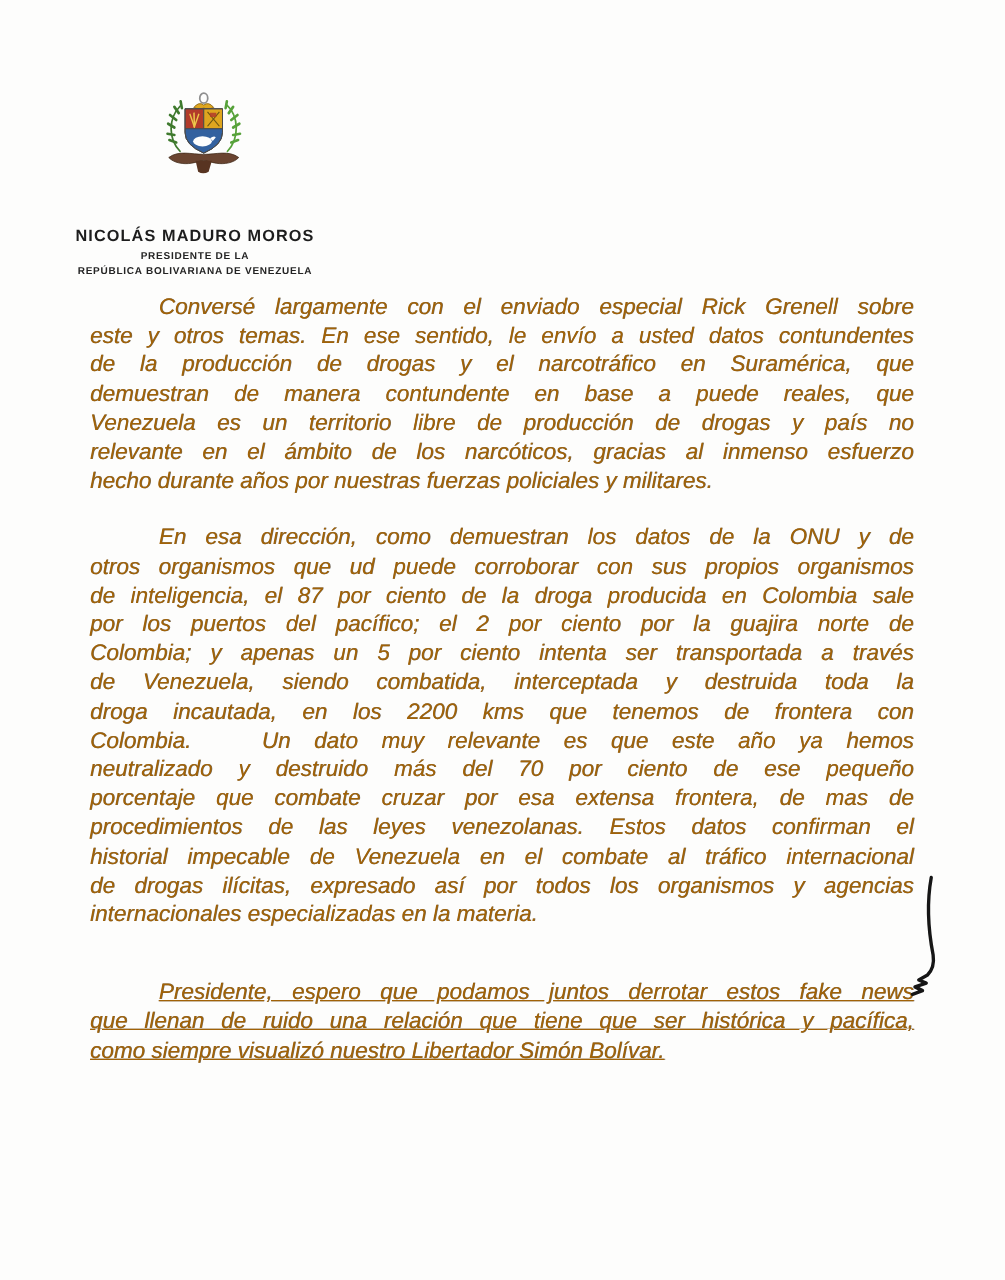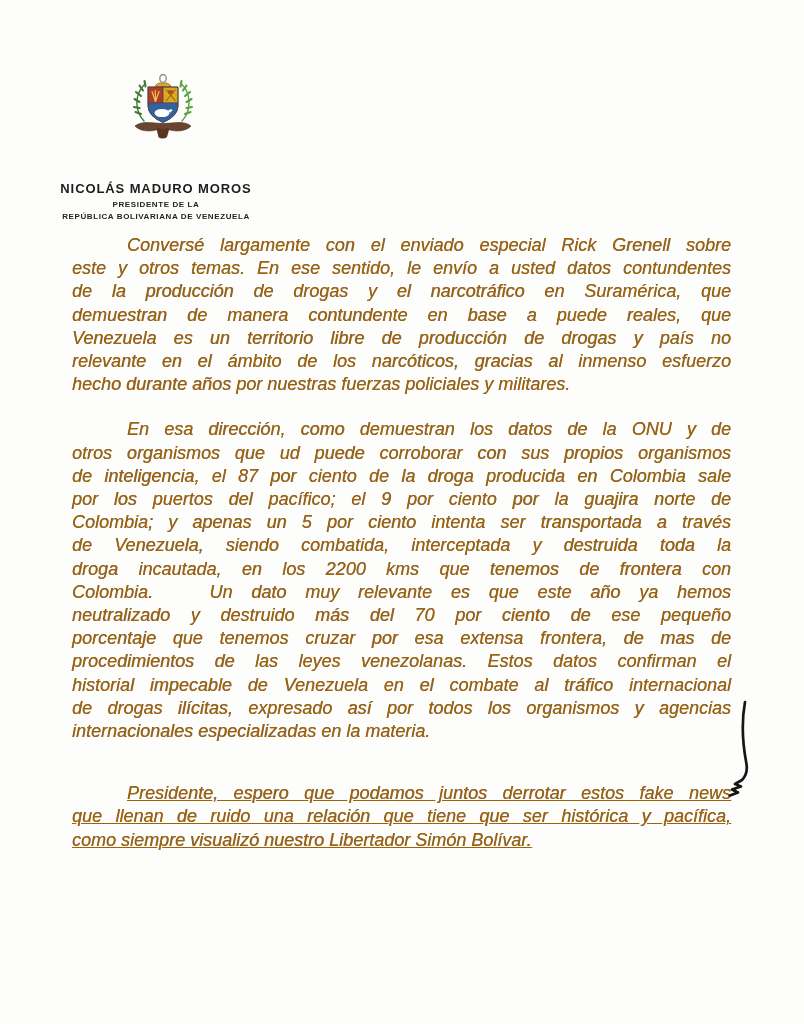--- a/index.html
+++ b/index.html
@@ -141,27 +141,27 @@
         <div class="line">de la producción de drogas y el narcotráfico en Suramérica, que</div>
         <div class="line">demuestran de manera contundente en base a puede reales, que</div>
         <div class="line">Venezuela es un territorio libre de producción de drogas y país no</div>
         <div class="line">relevante en el ámbito de los narcóticos, gracias al inmenso esfuerzo</div>
         <div class="line last">hecho durante años por nuestras fuerzas policiales y militares.</div>
       </div>
     <div class="para">
         <div class="line">En esa dirección, como demuestran los datos de la ONU y de</div>
         <div class="line">otros organismos que ud puede corroborar con sus propios organismos</div>
         <div class="line">de inteligencia, el 87 por ciento de la droga producida en Colombia sale</div>
-        <div class="line">por los puertos del pacífico; el 9 por ciento por la guajira norte de</div>
+        <div class="line">por los puertos del pacífico; el 2 por ciento por la guajira norte de</div>
         <div class="line">Colombia; y apenas un 5 por ciento intenta ser transportada a través</div>
         <div class="line">de Venezuela, siendo combatida, interceptada y destruida toda la</div>
         <div class="line">droga incautada, en los 2200 kms que tenemos de frontera con</div>
         <div class="line">Colombia.&nbsp;&nbsp;&nbsp;Un dato muy relevante es que este año ya hemos</div>
         <div class="line">neutralizado y destruido más del 70 por ciento de ese pequeño</div>
-        <div class="line">porcentaje que tenemos cruzar por esa extensa frontera, de mas de</div>
+        <div class="line">porcentaje que combate cruzar por esa extensa frontera, de mas de</div>
         <div class="line">procedimientos de las leyes venezolanas. Estos datos confirman el</div>
         <div class="line">historial impecable de Venezuela en el combate al tráfico internacional</div>
         <div class="line">de drogas ilícitas, expresado así por todos los organismos y agencias</div>
         <div class="line last">internacionales especializadas en la materia.</div>
       </div>
     <div class="para">
         <div class="line">Presidente, espero que podamos juntos derrotar estos fake news</div>
         <div class="line">que llenan de ruido una relación que tiene que ser histórica y pacífica,</div>
         <div class="line last">como siempre visualizó nuestro Libertador Simón Bolívar.</div>
       </div>

